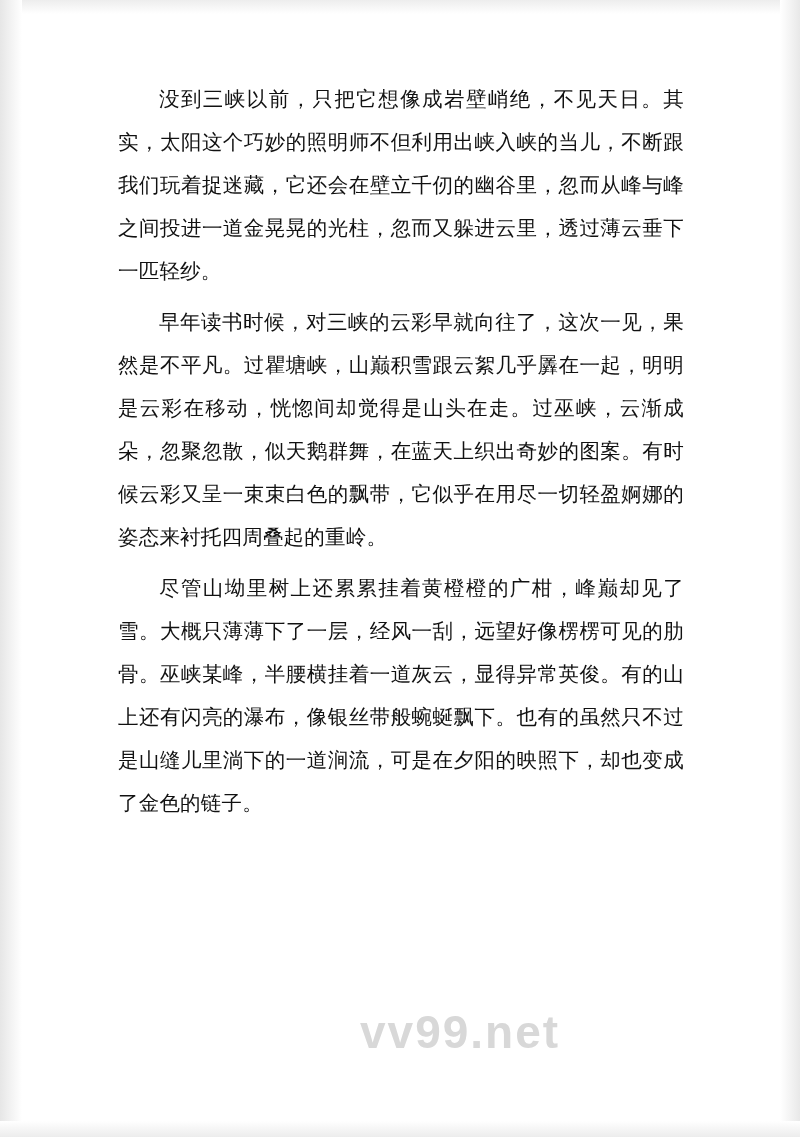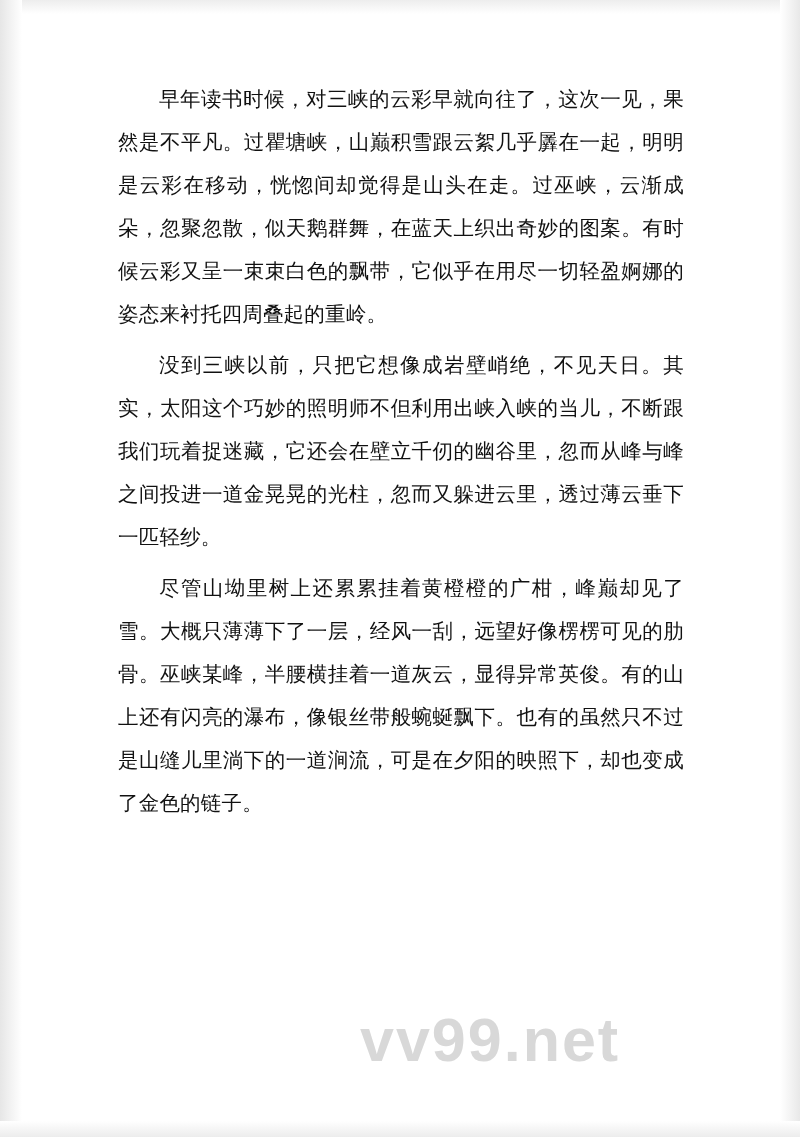--- a/index.html
+++ b/index.html
@@ -64,37 +64,37 @@
     letter-spacing: 0.2px;
     color: #111111;
     font-family: "Liberation Serif", "DejaVu Serif", serif;
   }
   .watermark {
     position: absolute;
     left: 360px;
     top: 1005px;
     font-family: "Liberation Sans", sans-serif;
     font-weight: bold;
-    font-size: 61px;
+    font-size: 46px;
     letter-spacing: 2px;
     color: #d8d8d8;
     user-select: none;
     white-space: nowrap;
   }
 </style>
 </head>
 <body>
 
 <div class="page">
   <div class="edge-top"></div>
   <div class="edge-left"></div>
   <div class="edge-right"></div>
   <div class="edge-bottom"></div>
 
   <div class="content">
+    <p class="para">没到三峡以前，只把它想像成岩壁峭绝，不见天日。其实，太阳这个巧妙的照明师不但利用出峡入峡的当儿，不断跟我们玩着捉迷藏，它还会在壁立千仞的幽谷里，忽而从峰与峰之间投进一道金晃晃的光柱，忽而又躲进云里，透过薄云垂下一匹轻纱。</p>
     <p class="para">早年读书时候，对三峡的云彩早就向往了，这次一见，果然是不平凡。过瞿塘峡，山巅积雪跟云絮几乎羼在一起，明明是云彩在移动，恍惚间却觉得是山头在走。过巫峡，云渐成朵，忽聚忽散，似天鹅群舞，在蓝天上织出奇妙的图案。有时候云彩又呈一束束白色的飘带，它似乎在用尽一切轻盈婀娜的姿态来衬托四周叠起的重岭。</p>
-    <p class="para">没到三峡以前，只把它想像成岩壁峭绝，不见天日。其实，太阳这个巧妙的照明师不但利用出峡入峡的当儿，不断跟我们玩着捉迷藏，它还会在壁立千仞的幽谷里，忽而从峰与峰之间投进一道金晃晃的光柱，忽而又躲进云里，透过薄云垂下一匹轻纱。</p>
     <p class="para">尽管山坳里树上还累累挂着黄橙橙的广柑，峰巅却见了雪。大概只薄薄下了一层，经风一刮，远望好像楞楞可见的肋骨。巫峡某峰，半腰横挂着一道灰云，显得异常英俊。有的山上还有闪亮的瀑布，像银丝带般蜿蜒飘下。也有的虽然只不过是山缝儿里淌下的一道涧流，可是在夕阳的映照下，却也变成了金色的链子。</p>
 
   </div>
 
   <div class="watermark">vv99.net</div>
 </div>
 
 </body></html>

